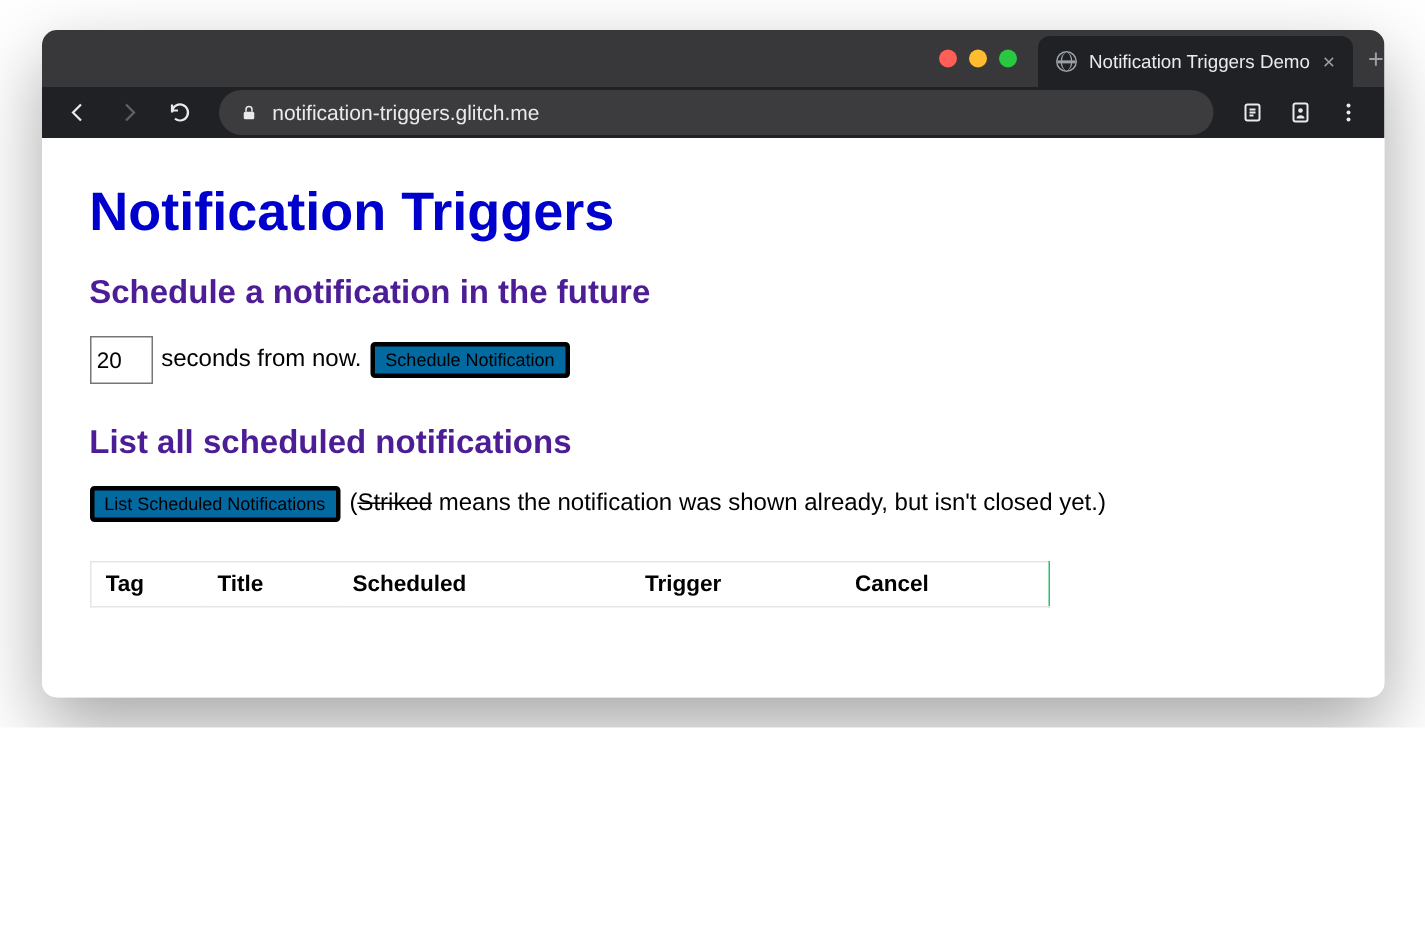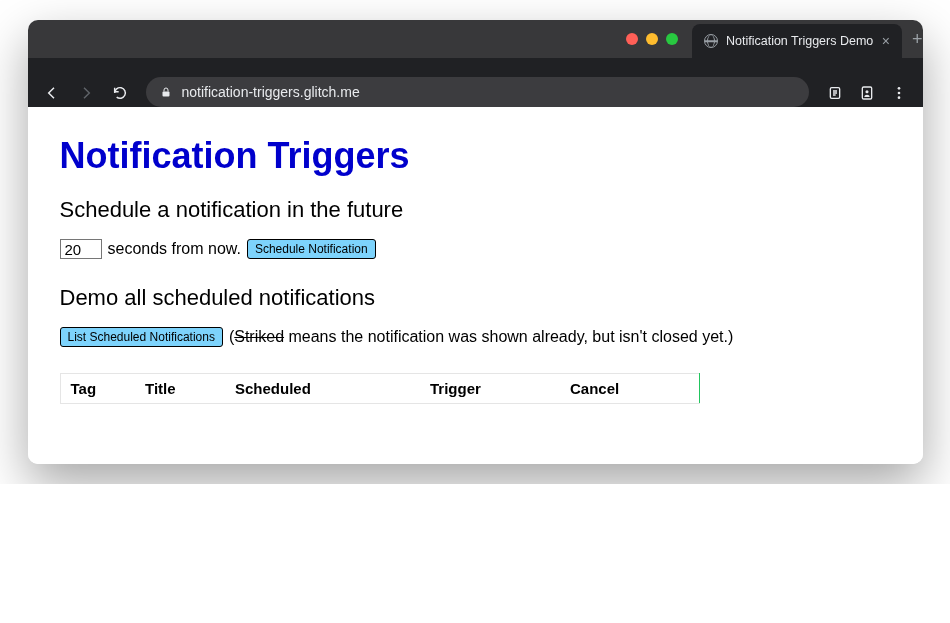--- a/index.html
+++ b/index.html
@@ -54,23 +54,23 @@
     .tab .favicon::after {
       content:''; position:absolute; top:0; bottom:0; left:50%; width:6px; border:1.5px solid #9aa0a6; border-top:none; border-bottom:none; border-radius:50%; transform:translateX(-50%);
     }
     .tab-title { flex: 1; white-space: nowrap; overflow: hidden; }
     .tab-close { color:#9aa0a6; font-size:14px; line-height:1; }
     .new-tab {
       color:#9aa0a6; font-size:18px; margin-left:10px; line-height:1;
     }
     .toolbar {
       background: #202124;
-      height: 49px;
-      display: flex;
-      align-items: flex-end;
+      height: 34px;
+      display: flex;
+      align-items: center;
       padding: 0 10px;
       gap: 6px;
     }
     .nav-btn {
       width: 28px; height: 28px; display:flex; align-items:center; justify-content:center;
       color:#e8eaed;
     }
     .nav-btn.disabled { color:#5f6368; }
     .nav-btn svg { width:16px; height:16px; }
     .omnibox {
@@ -92,45 +92,45 @@
       background: #fff;
       padding: 28px 32px 60px;
     }
     h1 {
       color: #0000cc;
       font-size: 36px;
       font-weight: 700;
       margin-bottom: 20px;
     }
     h2 {
-      color: #000000;
+      color: #4c1d95;
       font-size: 22px;
-      font-weight: 400;
+      font-weight: 700;
       margin-bottom: 16px;
     }
     .row {
       display:flex; align-items:center; flex-wrap:wrap;
       font-size: 16px;
       color: #000;
       margin-bottom: 26px;
       gap: 6px;
     }
     .num-input {
       width: 42px;
-      height: 20px;
+      height: 32px;
       border: 1px solid #767676;
       font-size: 15px;
       padding: 1px 4px;
       font-family: inherit;
     }
     .btn {
       font-size: 12px;
       padding: 2px 7px;
-      background: #7dd3fc;
-      border: 1px solid #000000;
+      background: #0369a1;
+      border: 3px solid #000000;
       border-radius: 3px;
       font-family: inherit;
       cursor: pointer;
     }
     .striked { text-decoration: line-through; }
     .table {
       border-collapse: collapse;
       width: 640px;
       margin-top: 12px;
     }
@@ -218,21 +218,21 @@
   <div class="content">
     <h1>Notification Triggers</h1>
 
     <h2>Schedule a notification in the future</h2>
     <div class="row">
       <input class="num-input" type="text" value="20" style="">
       <span>seconds from now.</span>
       <button class="btn">Schedule Notification</button>
     </div>
 
-    <h2>Demo all scheduled notifications</h2>
+    <h2>List all scheduled notifications</h2>
     <div class="row">
       <button class="btn">List Scheduled Notifications</button>
       <span>
         <span>(</span><span class="striked">Striked</span><span> means the notification was shown already, but isn't closed yet.)</span>
       </span>
     </div>
 
     <table class="table">
       <thead>
         <tr>

